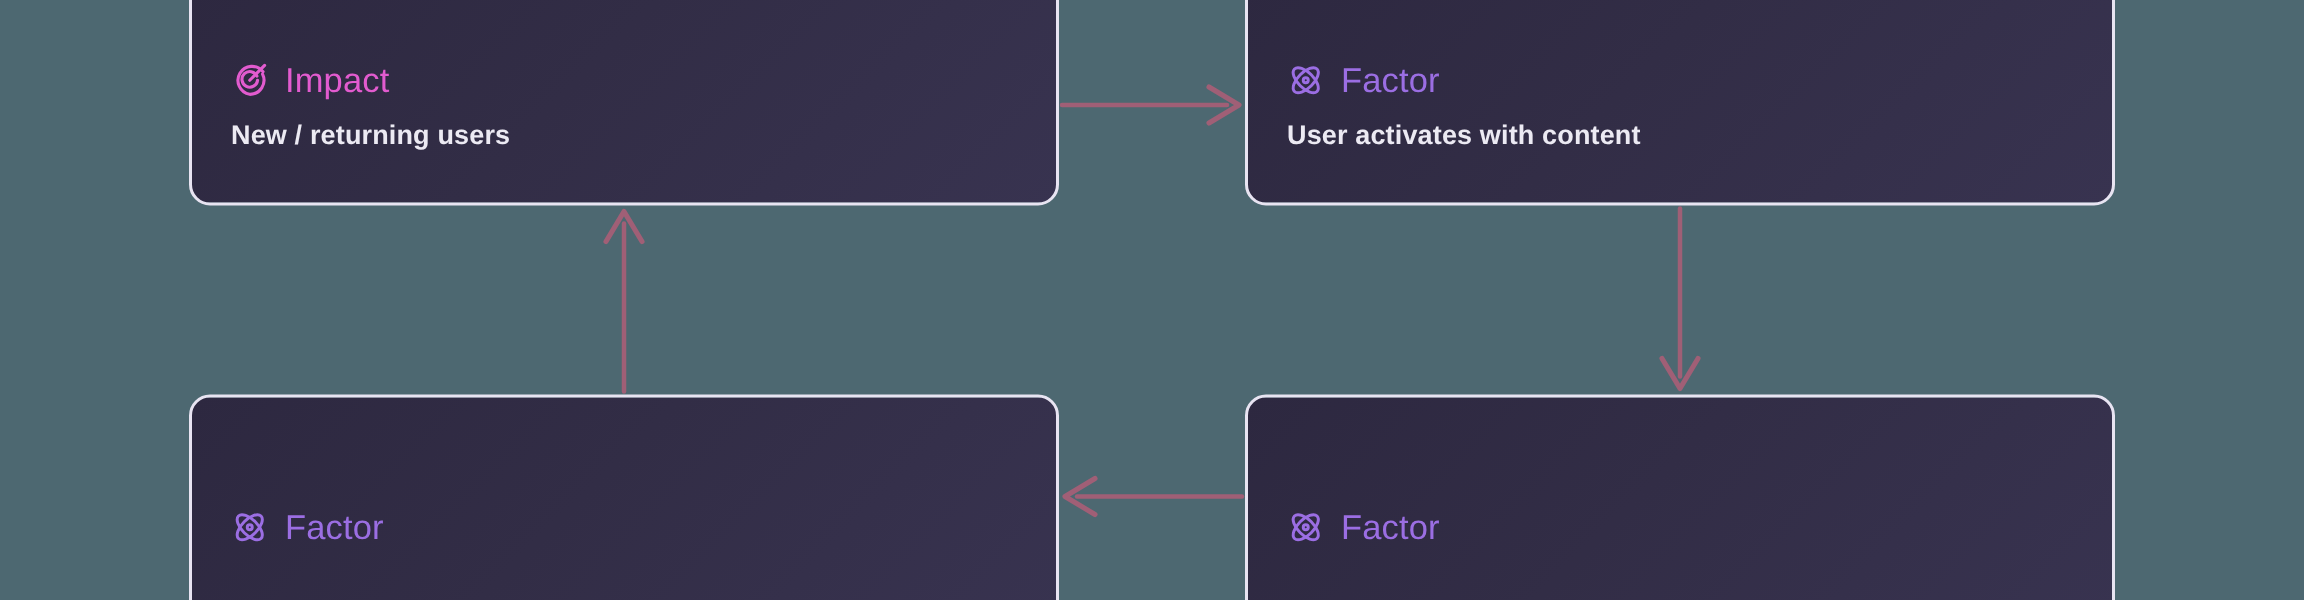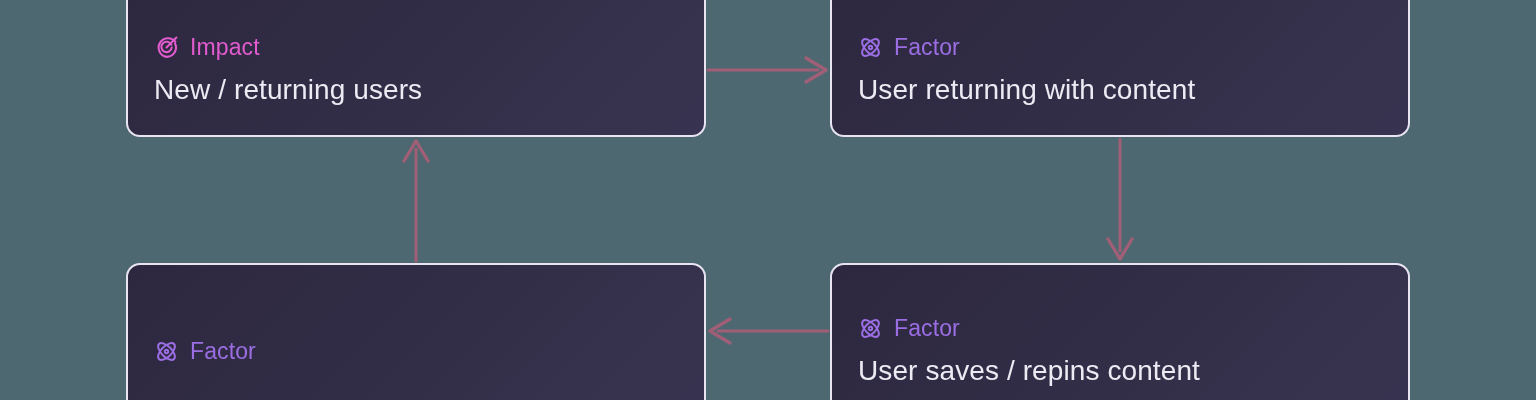--- a/index.html
+++ b/index.html
@@ -78,22 +78,22 @@
   .card-kind {
     font-size: 23px;
     font-weight: 400;
     letter-spacing: 0.1px;
     line-height: 1;
   }
   .kind-impact { color: #e25bcf; }
   .kind-factor { color: #9b6ee3; }
 
   .card-title {
-    font-size: 28px;
-    font-weight: 400;
+    font-size: 18px;
+    font-weight: 700;
     color: #eceaf3;
     letter-spacing: 0.1px;
     line-height: 1.15;
   }
 
   
   .arrow {
     position: absolute;
     overflow: visible;
   }
@@ -141,21 +141,21 @@
 
   <div class="card card-top-right">
     <div class="card-head">
       <svg class="card-icon" viewBox="0 0 24 24" fill="none" stroke="#9b6ee3" stroke-width="1.9" stroke-linecap="round" stroke-linejoin="round">
         <ellipse cx="12" cy="12" rx="5" ry="10.2" transform="rotate(45 12 12)"></ellipse>
         <ellipse cx="12" cy="12" rx="5" ry="10.2" transform="rotate(-45 12 12)"></ellipse>
         <circle cx="12" cy="12" r="1.6"></circle>
       </svg>
       <span class="card-kind kind-factor">Factor</span>
     </div>
-    <div class="card-title">User returning with content</div>
+    <div class="card-title">User activates with content</div>
   </div>
 
   <div class="card card-bottom-left">
     <div class="card-head">
       <svg class="card-icon" viewBox="0 0 24 24" fill="none" stroke="#9b6ee3" stroke-width="1.9" stroke-linecap="round" stroke-linejoin="round">
         <ellipse cx="12" cy="12" rx="5" ry="10.2" transform="rotate(45 12 12)"></ellipse>
         <ellipse cx="12" cy="12" rx="5" ry="10.2" transform="rotate(-45 12 12)"></ellipse>
         <circle cx="12" cy="12" r="1.6"></circle>
       </svg>
       <span class="card-kind kind-factor">Factor</span>
@@ -164,16 +164,15 @@
 
   <div class="card card-bottom-right">
     <div class="card-head">
       <svg class="card-icon" viewBox="0 0 24 24" fill="none" stroke="#9b6ee3" stroke-width="1.9" stroke-linecap="round" stroke-linejoin="round">
         <ellipse cx="12" cy="12" rx="5" ry="10.2" transform="rotate(45 12 12)"></ellipse>
         <ellipse cx="12" cy="12" rx="5" ry="10.2" transform="rotate(-45 12 12)"></ellipse>
         <circle cx="12" cy="12" r="1.6"></circle>
       </svg>
       <span class="card-kind kind-factor">Factor</span>
     </div>
-    <div class="card-title">User saves / repins content</div>
   </div>
 
 </div>
 
 </body></html>

